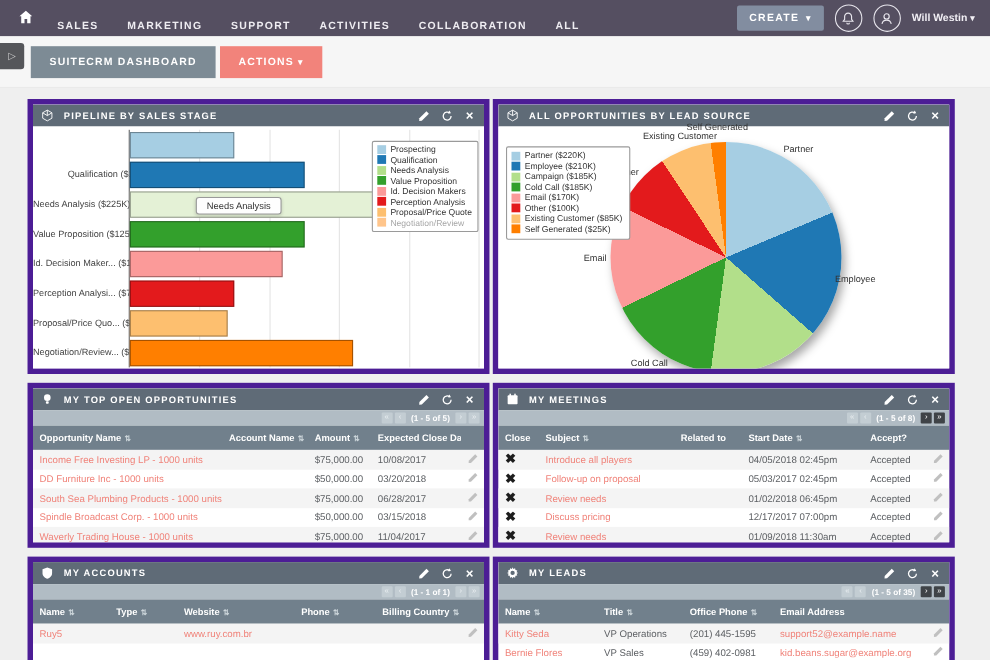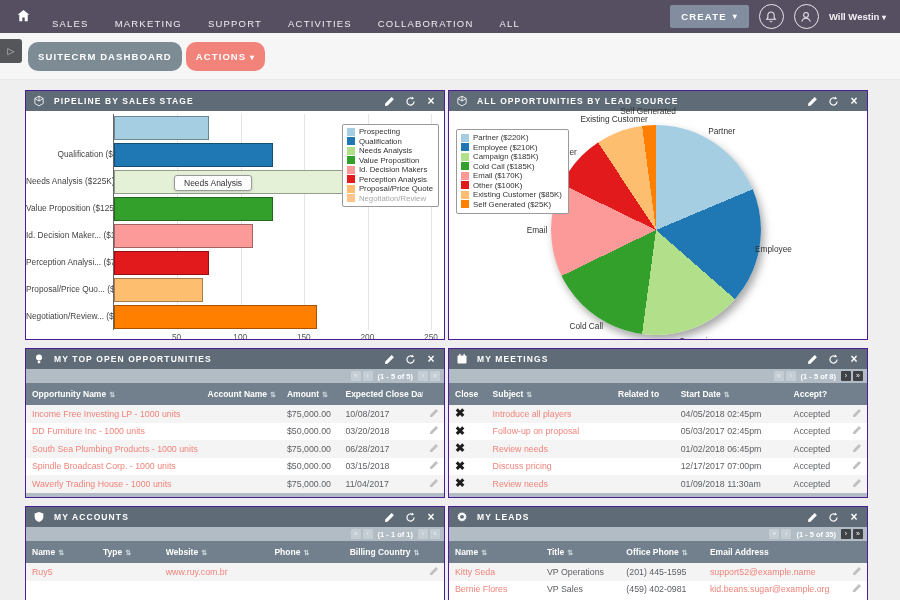--- a/index.html
+++ b/index.html
@@ -5,21 +5,21 @@
   * { margin:0; padding:0; box-sizing:border-box; }
   html,body { width:900px; height:600px; overflow:hidden; background:#efefef;
     font-family:"Liberation Sans", sans-serif; }
 
   
   .navbar { height:33px; background:#554f61; display:flex; align-items:center;
     padding:0 14px 0 16px; color:#fff; }
   .nav-home { width:18px; height:18px; margin-right:18px; color:#fff; cursor:pointer; }
   .nav-home svg { width:15px; height:15px; }
   .nav-menu { display:flex; gap:26px; }
-  .nav-item { font-size:9.5px; font-weight:normal; letter-spacing:1.2px; color:#efedf2;
+  .nav-item { font-size:9.5px; font-weight:bold; letter-spacing:1.2px; color:#efedf2;
     cursor:pointer;margin-top:14px; }
   .nav-right { margin-left:auto; display:flex; align-items:center; gap:10px; }
   .create-btn { background:#828da0; color:#fff; border:none; font-family:inherit;
     font-size:9.5px; font-weight:bold; letter-spacing:1.2px; padding:6px 11px;
     border-radius:2px; cursor:pointer; display:flex; align-items:center; gap:6px; }
   .searchbox { position:relative; width:108px; height:24px; background:rgba(255,255,255,0.10);
     border:1px solid rgba(255,255,255,0.30); border-radius:2px; display:flex; align-items:center; }
   .searchbox input { background:transparent; border:none; outline:none; color:#ddd;
     font-size:9.5px; width:80px; padding:0 0 0 7px; font-family:inherit; }
   .searchbox input::placeholder { color:#bdb9c6; }
@@ -30,28 +30,28 @@
   .user-name { font-size:9.5px; font-weight:bold; color:#f2f0f5; cursor:pointer; }
   .caret { font-size:8px; }
 
   
   .toolbar { height:47px; background:#f6f6f6; border-bottom:1px solid #eaeaea;
     position:relative; display:flex; align-items:center; padding-left:28px; gap:4px; }
   .expand-tab { position:absolute; left:0; top:6px; width:22px; height:24px;
     background:#55565a; color:#cfcfcf; border-radius:0 3px 3px 0; display:flex;
     align-items:center; justify-content:center; font-size:9px; cursor:pointer; }
   .tb-btn { border:none; font-family:inherit; font-size:9.5px; font-weight:bold;
-    letter-spacing:1.1px; color:#fff; padding:9px 10px; border-radius:10px; cursor:pointer; }
+    letter-spacing:1.1px; color:#fff; padding:9px 17px; border-radius:0; cursor:pointer; }
   .tb-dash { background:#7d8b95; }
   .tb-actions { background:#f2837b; }
 
   
   .grid { display:grid; grid-template-columns:420px 420px; grid-template-rows:250px 150px 112px;
     column-gap:3px; row-gap:8px; margin:10px 0 0 25px; }
-  .dashlet { background:#fff; border:1px solid #4c1d95; overflow:hidden;
+  .dashlet { background:#fff; border:5px solid #4c1d95; overflow:hidden;
     display:flex; flex-direction:column; }
   .d-header { height:20px; background:#5f6b77; color:#fff; display:flex; align-items:center;
     padding:0 7px; flex:0 0 auto; }
   .d-ic { width:13px; height:13px; margin-right:8px; color:#fff; }
   .d-ic svg { width:12px; height:12px; display:block; }
   .d-title { font-size:8.5px; font-weight:bold; letter-spacing:1.1px; }
   .d-actions { margin-left:auto; display:flex; align-items:center; gap:9px; }
   .d-act { color:#fff; cursor:pointer; width:12px; height:12px; display:flex;
     align-items:center; justify-content:center; }
   .d-act svg { width:11px; height:11px; }

